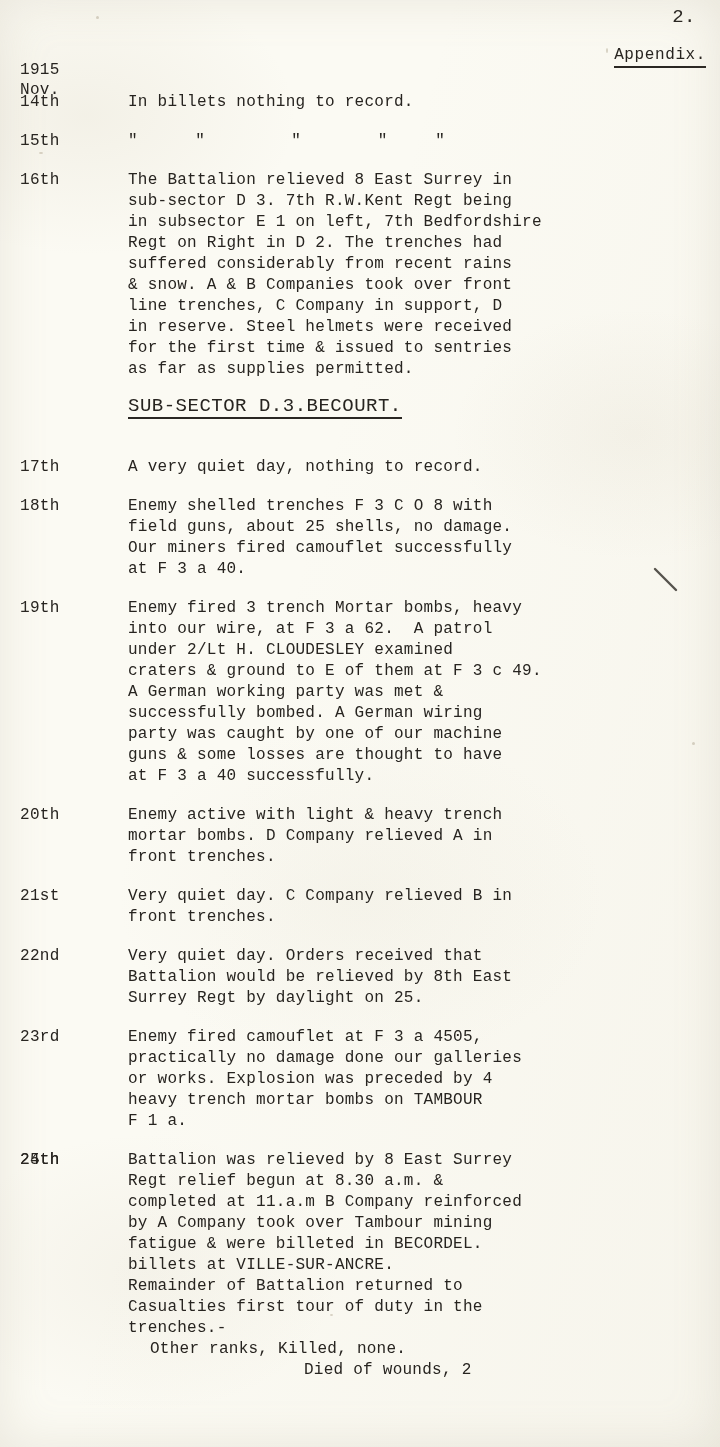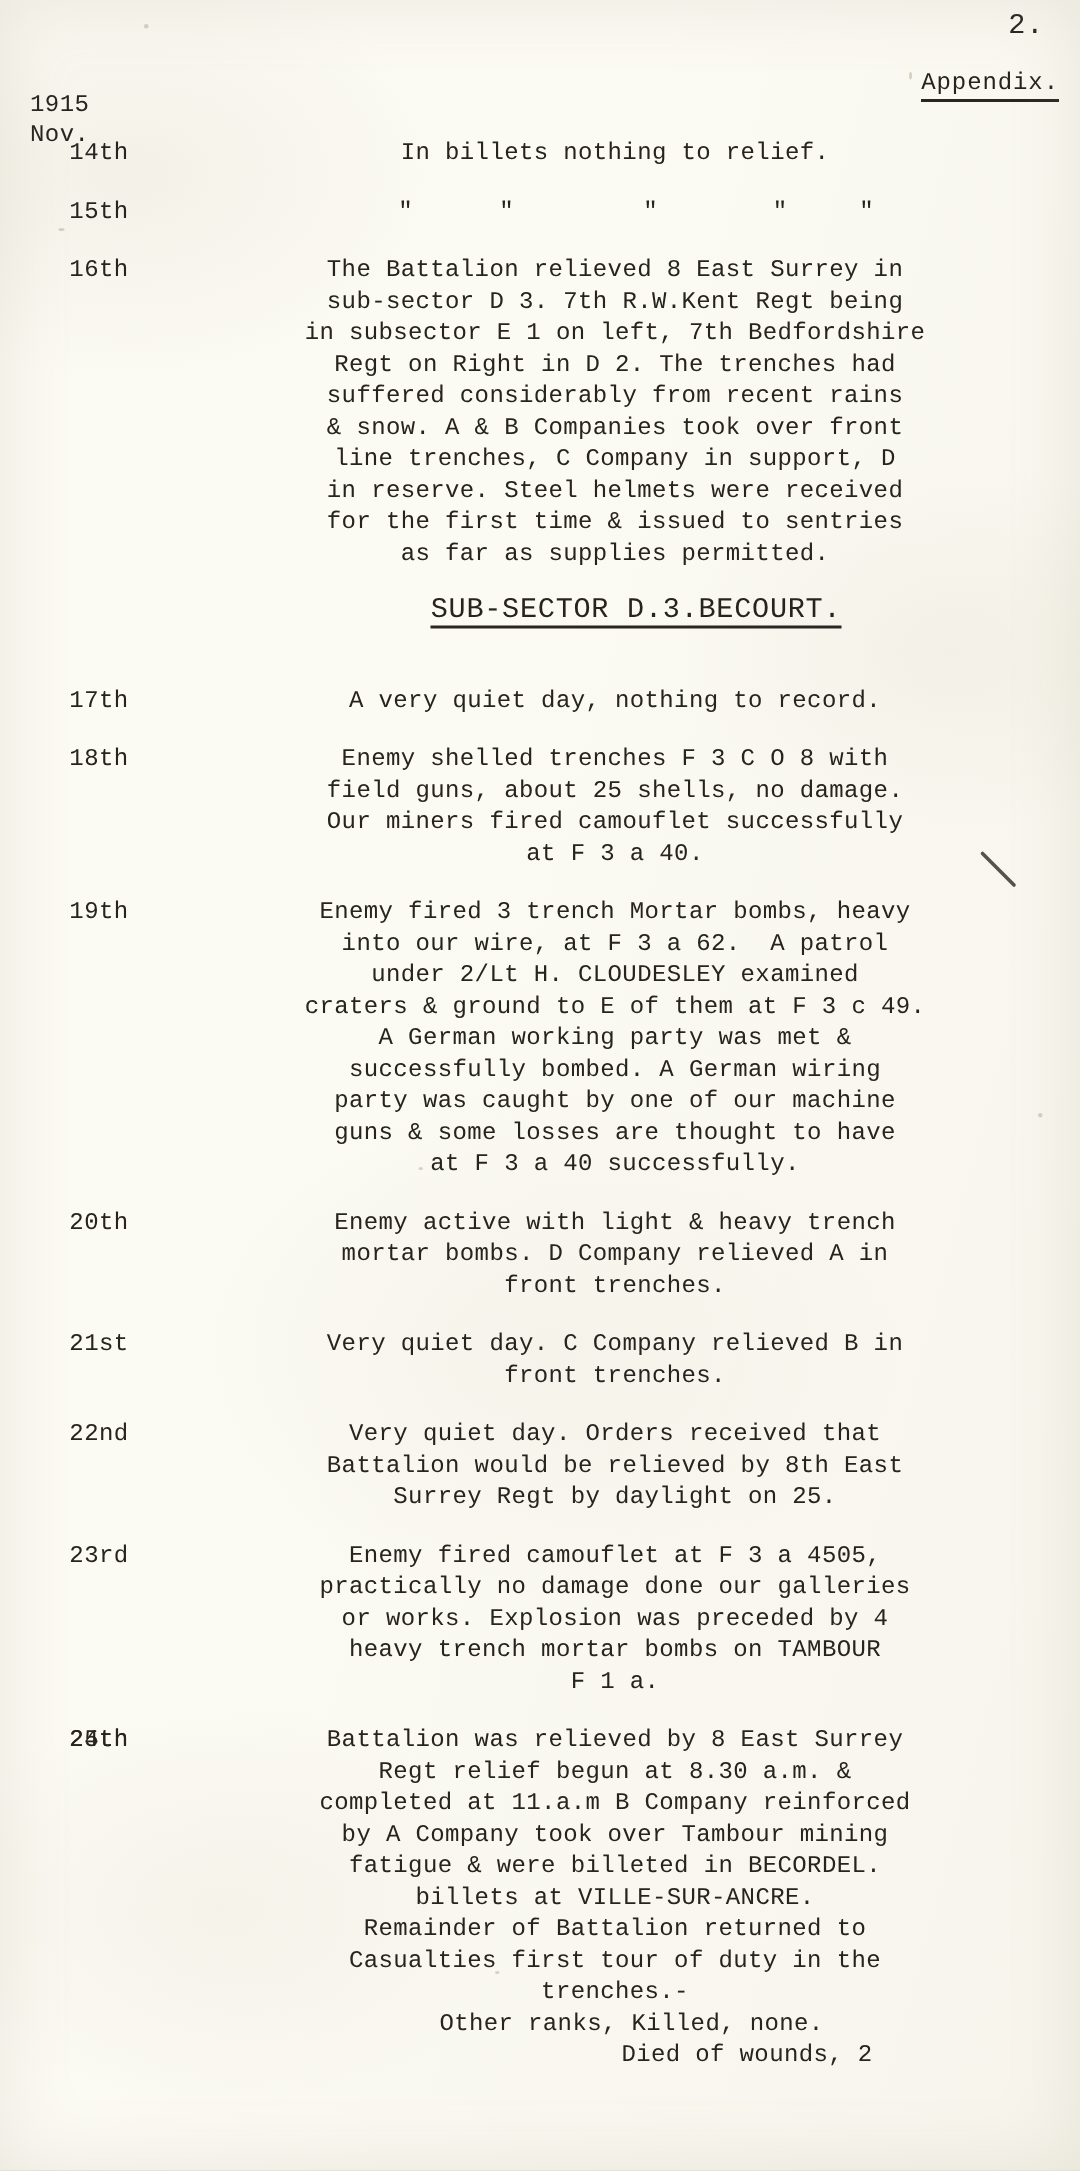--- a/index.html
+++ b/index.html
@@ -75,21 +75,20 @@
   .entries {
     position: absolute;
     top: 92px;
     left: 0;
     width: 720px;
   }
   .entry {
     position: relative;
     display: block;
     margin-bottom: 18px;
-    text-align: center;
   }
   .entry-date {
     position: absolute;
     left: 20px;
     top: 0;
     width: 92px;
     font-size: 16px;
     line-height: 21px;
     letter-spacing: 0.3px;
     white-space: pre;
@@ -186,21 +185,21 @@
   <div class="pencil-mark">
     <svg width="30" height="30" viewBox="0 0 30 30">
       <path d="M3 3 L24 24" stroke="#3a3630" stroke-width="2.4" stroke-linecap="round" fill="none" opacity="0.85"></path>
     </svg>
   </div>
 
   <div class="entries">
       <div class="entry">
         <div class="entry-date">14th</div>
         <div class="entry-body">
-          <span class="ln">In billets nothing to relief.</span>
+          <span class="ln">In billets nothing to record.</span>
         </div>
       </div>
       <div class="entry">
         <div class="entry-date">15th</div>
         <div class="ditto-line"><span class="ln">"      "         "        "     "</span></div>
       </div>
       <div class="entry">
         <div class="entry-date">16th</div>
         <div class="entry-body">
           <span class="ln">The Battalion relieved 8 East Surrey in</span>

